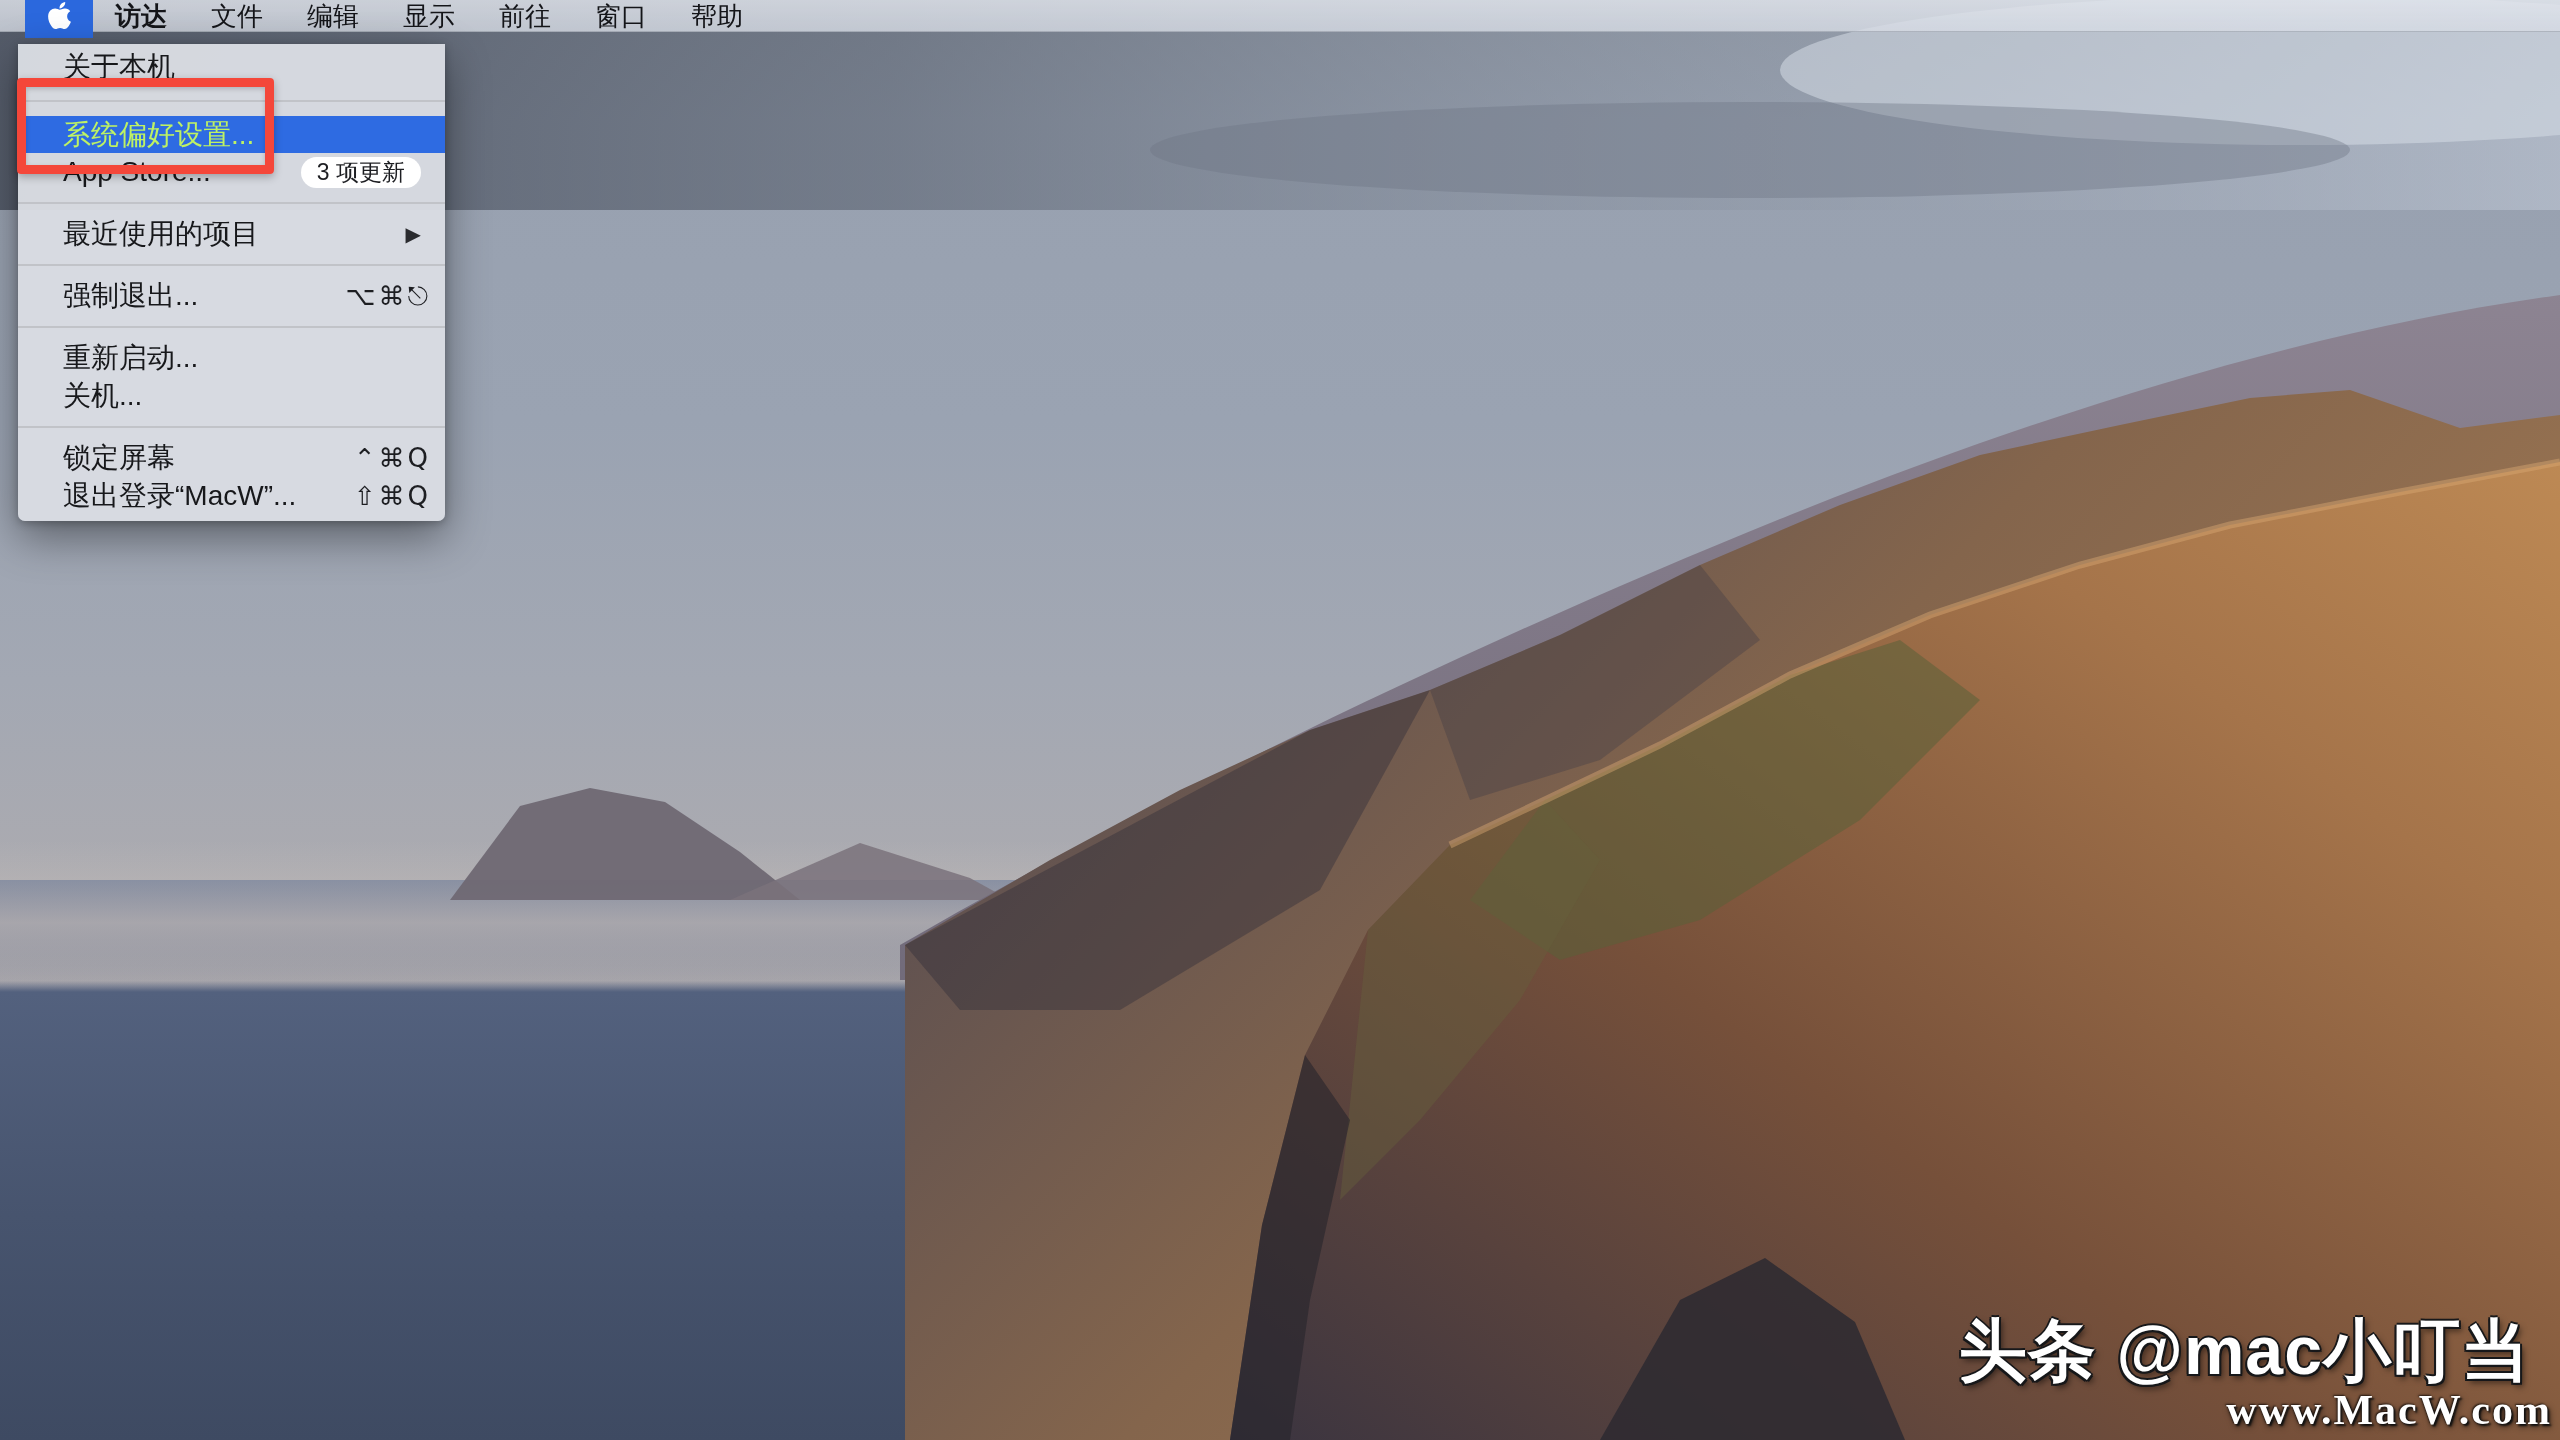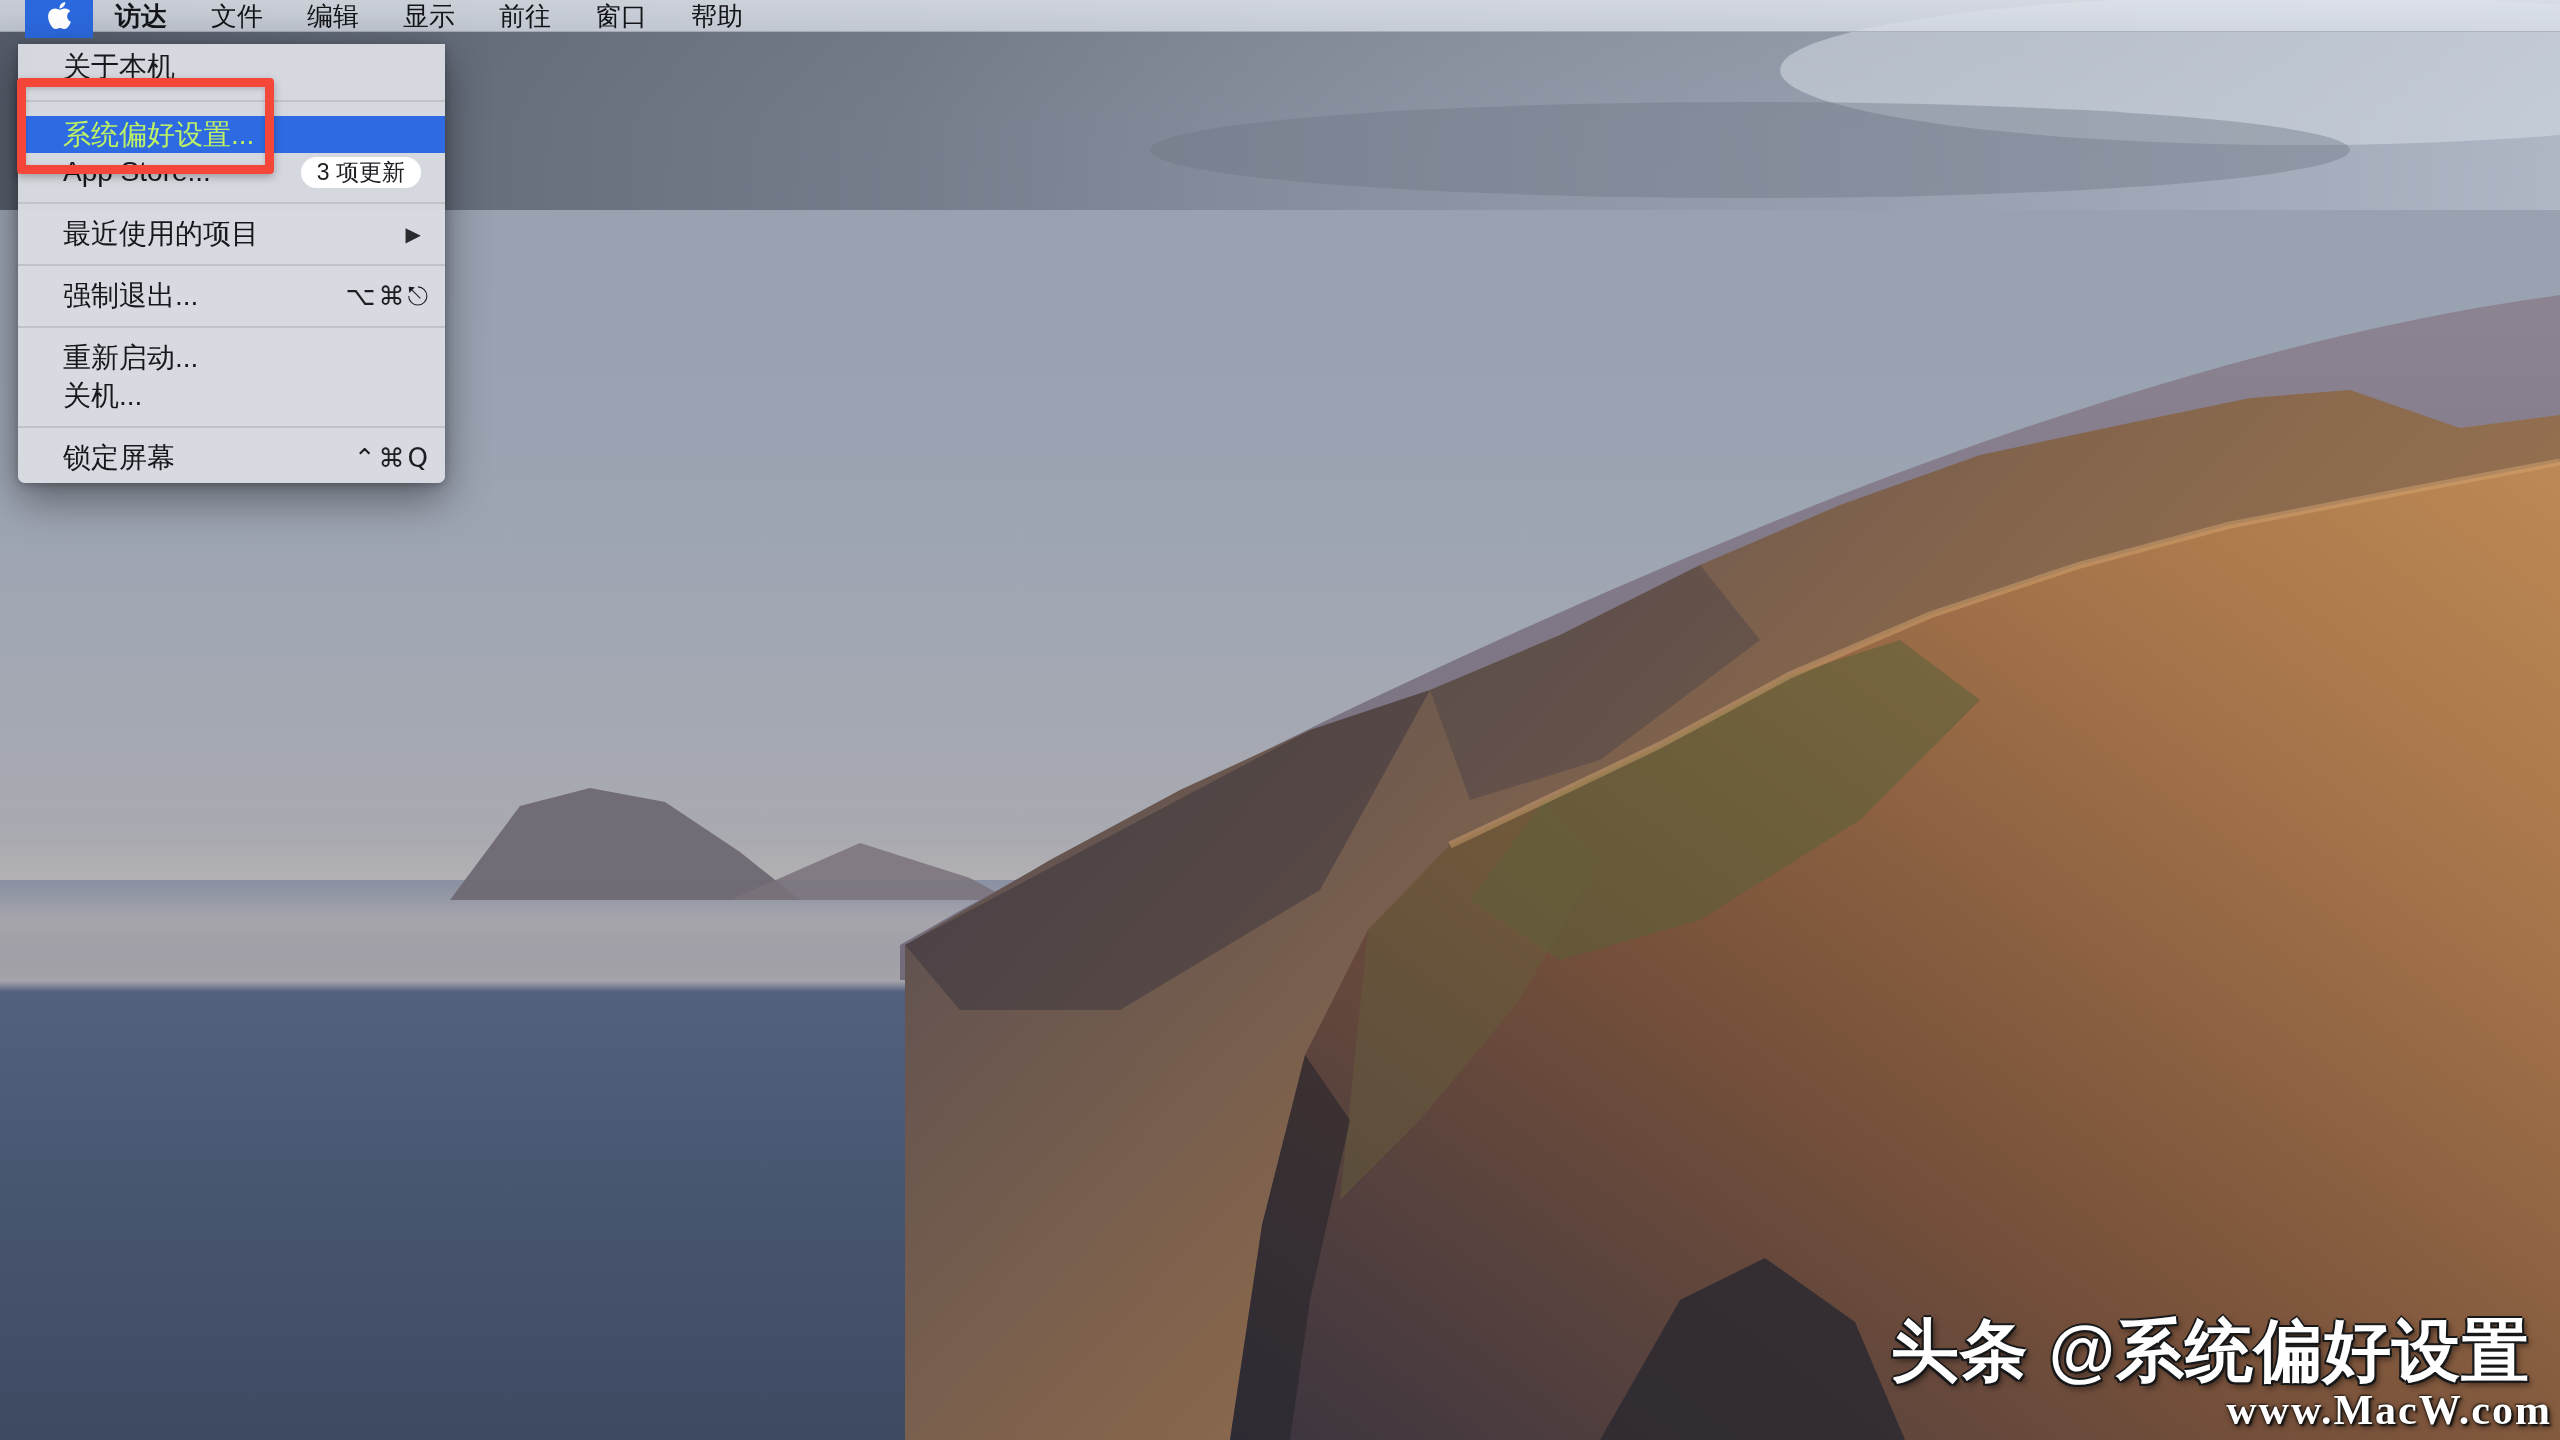--- a/index.html
+++ b/index.html
@@ -208,20 +208,24 @@
   </div>
 
   <div class="menu-sep">
       <div class="line"></div>
     </div>
 
   <div class="menu-item">
     <span>锁定屏幕</span>
     <span class="shortcut">⌃⌘Q</span>
   </div>
+  <div class="menu-item">
+    <span>退出登录“MacW”...</span>
+    <span class="shortcut">⇧⌘Q</span>
+  </div>
 </div>
 
 <div class="annotation-box"></div>
 
 <div class="watermark">
-  <div class="wm-line1">头条 @系统偏好设置</div>
+  <div class="wm-line1">头条 @mac小叮当</div>
   <div class="wm-line2">www.MacW.com</div>
 </div>
 
 </body></html>

